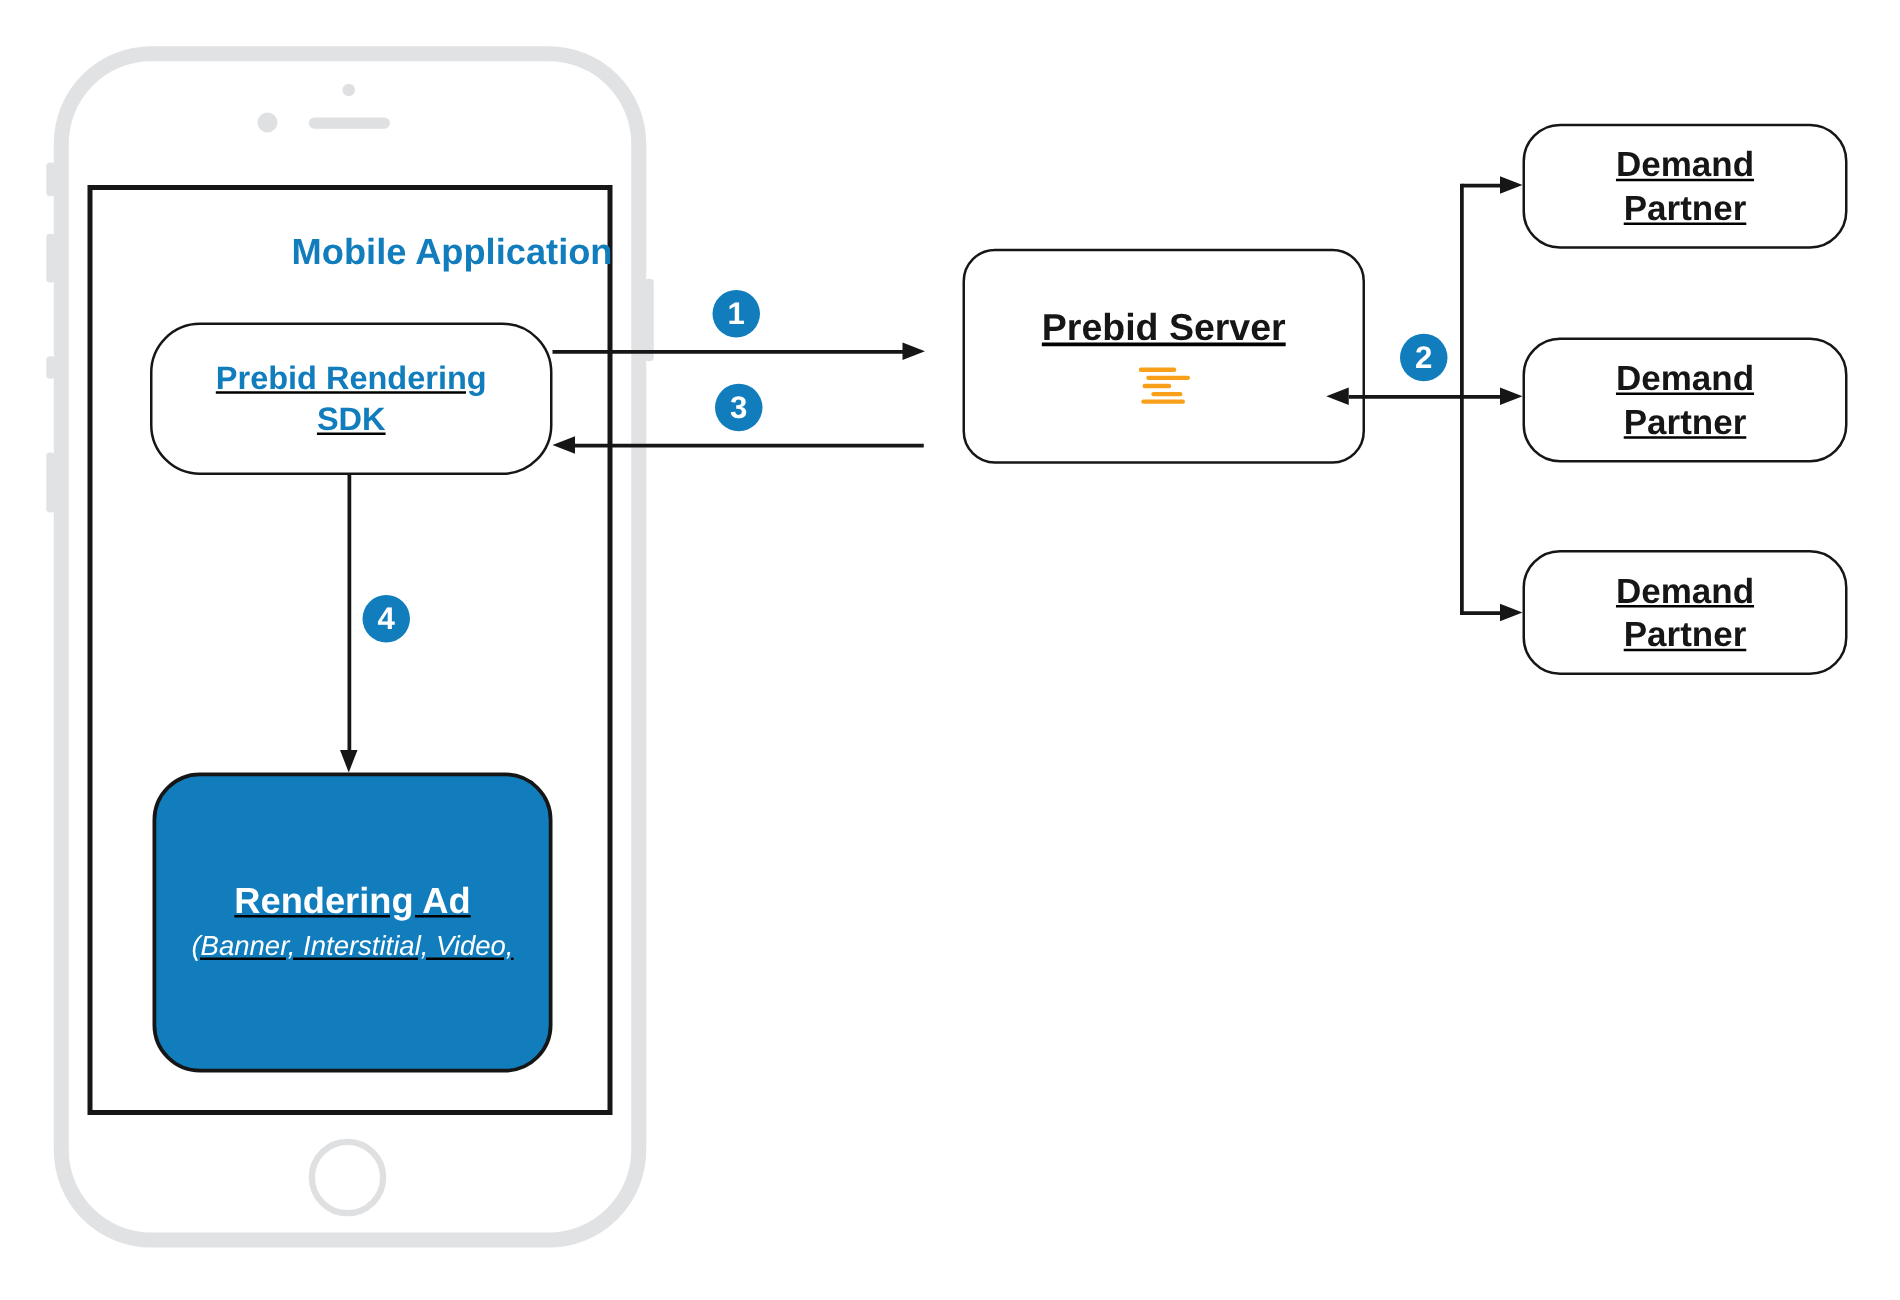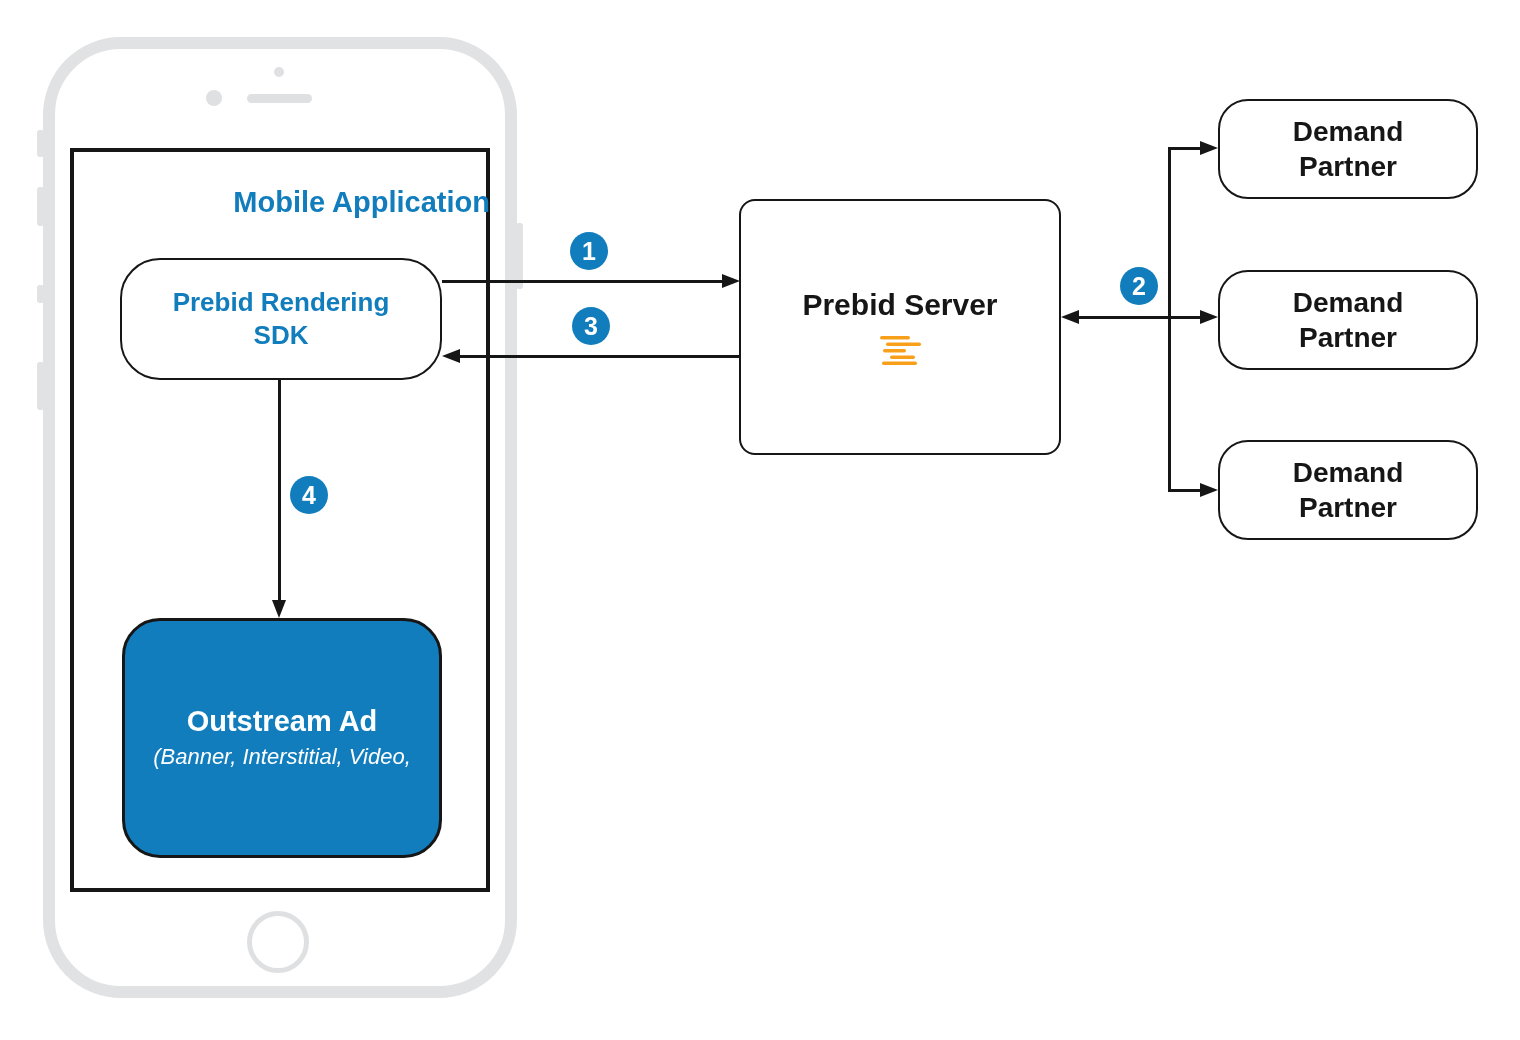--- a/index.html
+++ b/index.html
@@ -22,29 +22,29 @@
   .home-button{position:absolute;left:247px;top:911px;width:62px;height:62px;border-radius:50%;
     border:5px solid #dfe0e2;background:#fff;box-sizing:border-box;z-index:2;}
 
   
   .screen{position:absolute;left:70px;top:148px;width:420px;height:744px;
     border:4px solid var(--ink);background:#fff;box-sizing:border-box;z-index:2;}
   .app-title{position:absolute;left:70px;top:186px;width:420px;text-align:right;
     font-size:29px;font-weight:bold;color:var(--accent);z-index:3;}
 
   .node{position:absolute;box-sizing:border-box;background:#fff;border:3px solid var(--ink);
-    display:flex;flex-direction:column;align-items:center;justify-content:center;z-index:3;}
+    display:flex;flex-direction:column;align-items:center;justify-content:center;z-index:3;text-decoration:underline;}
   .sdk-box{left:120px;top:258px;width:322px;height:122px;border-radius:40px;border-width:2.5px;}
   .sdk-box .line{font-size:26px;font-weight:bold;color:var(--accent);line-height:33px;text-align:center;}
 
   .ad-box{left:122px;top:618px;width:320px;height:240px;border-radius:38px;background:var(--accent);}
   .ad-title{font-size:29px;font-weight:bold;color:#fff;text-align:center;margin-bottom:4px;}
   .ad-sub{font-size:22px;font-style:italic;color:#fff;text-align:center;line-height:29px;}
 
-  .server-box{left:739px;top:199px;width:322px;height:256px;border-radius:16px;border-width:2.5px;}
+  .server-box{left:770px;top:199px;width:322px;height:172px;border-radius:26px;border-width:2.5px;}
   .server-label{font-size:30px;font-weight:bold;color:var(--ink);text-align:center;margin-bottom:12px;}
 
   .partner-box{left:1218px;width:260px;height:100px;border-radius:30px;border-width:2.5px;}
   .partner-box .line{font-size:28px;font-weight:bold;color:var(--ink);line-height:35px;text-align:center;}
 
   
   .hline,.vline{position:absolute;background:var(--ink);z-index:4;}
   .hline{height:3px;}
   .vline{width:3px;}
   .head{position:absolute;width:0;height:0;z-index:4;}
@@ -75,21 +75,21 @@
 
   <div class="screen"></div>
   <div class="app-title">Mobile Application</div>
 
   <div class="node sdk-box">
     <div class="line">Prebid Rendering</div>
     <div class="line">SDK</div>
   </div>
 
   <div class="node ad-box">
-    <div class="ad-title">Outstream Ad</div>
+    <div class="ad-title">Rendering Ad</div>
     <div class="ad-sub">(Banner, Interstitial, Video,</div>
   </div>
 
   <div class="node server-box">
     <div class="server-label">Prebid Server</div>
     <svg width="46" height="32" viewBox="0 0 46 32">
       <rect x="3" y="2" width="30" height="3.5" rx="1.75" fill="#f9a01b"></rect>
       <rect x="9" y="8.5" width="35" height="3.5" rx="1.75" fill="#f9a01b"></rect>
       <rect x="6" y="15" width="23" height="3.5" rx="1.75" fill="#f9a01b"></rect>
       <rect x="13" y="21.5" width="25" height="3.5" rx="1.75" fill="#f9a01b"></rect>

